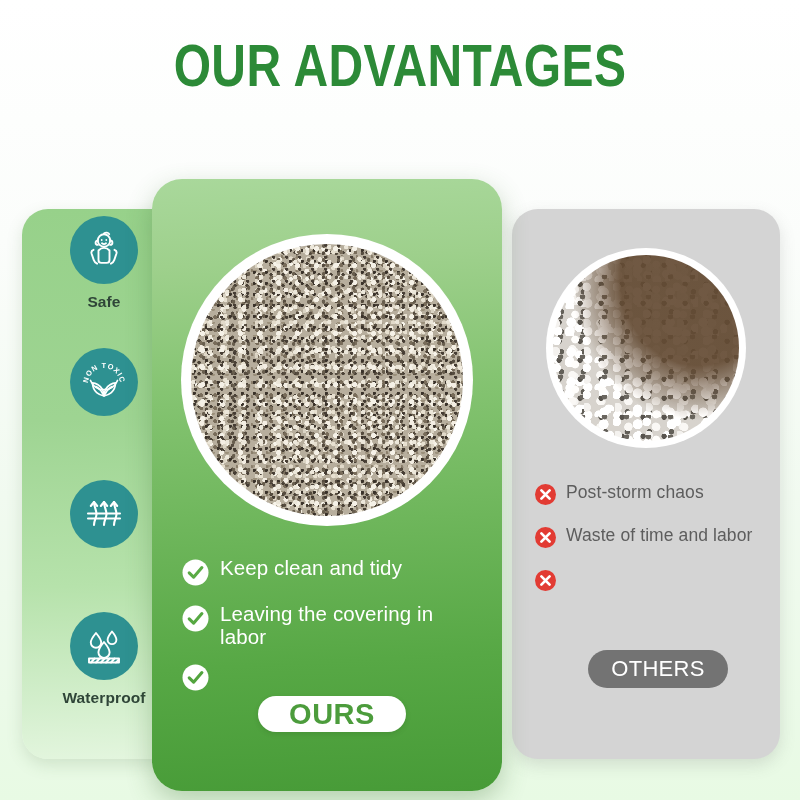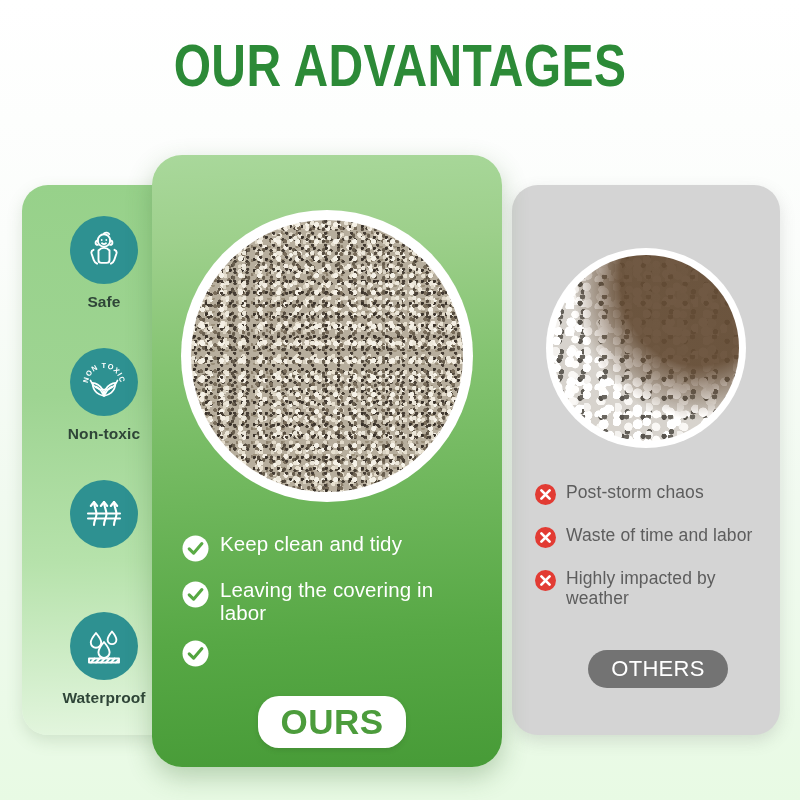--- a/index.html
+++ b/index.html
@@ -25,21 +25,21 @@
     font-weight: bold;
     letter-spacing: 0.5px;
     color: #2c8a37;
     transform: scaleX(0.80);
     transform-origin: center top;
     line-height: 1;
     white-space: nowrap;
   }
 
   
-  .panel { position: absolute; }
+  .panel { position: absolute; margin-top: 24px; }
 
   .panel-left {
     left: 22px;
     top: 185px;
     width: 208px;
     height: 550px;
     border-radius: 26px;
     background: linear-gradient(178deg, #97d18a 0%, #9ed492 38%, #b6e2ab 68%, #d2eecb 88%, #e4f6df 100%);
     box-shadow: 0 6px 16px rgba(90,130,80,0.18);
   }
@@ -195,28 +195,28 @@
     line-height: 1.15;
     letter-spacing: 0.1px;
   }
 
   
   .badge-ours {
     position: absolute;
     left: 258px;
     top: 696px;
     width: 148px;
-    height: 52px;
+    height: 36px;
     border-radius: 21px;
     background: #ffffff;
     display: flex;
     align-items: center;
     justify-content: center;
     color: #4c9c3c;
-    font-size: 35px;
+    font-size: 29px;
     font-weight: bold;
     letter-spacing: 0.5px;
     z-index: 8;
     box-shadow: 0 2px 5px rgba(40,80,30,0.18);
   }
   .badge-others {
     position: absolute;
     left: 588px;
     top: 650px;
     width: 140px;
@@ -266,21 +266,20 @@
       <text font-family="Liberation Sans, sans-serif" font-size="7.4" font-weight="bold" fill="#ffffff" stroke="none" letter-spacing="0.8">
         <textPath href="#arcTxt" startOffset="50%" text-anchor="middle">NON TOXIC</textPath>
       </text>
       <path d="M12.5 24.5a14.5 14.5 0 0 0 27 0"></path>
       <path d="M26 40c-0.2-5.5-2.6-9.4-6.4-11.6-1.7-1-3.6-1.5-5.1-1.6 0.1 4.1 1.6 7.6 4.2 9.8 2.3 1.9 5 2.9 7.3 3.4z"></path>
       <path d="M26 40c0.2-5.5 2.6-9.4 6.4-11.6 1.7-1 3.6-1.5 5.1-1.6-0.1 4.1-1.6 7.6-4.2 9.8-2.3 1.9-5 2.9-7.3 3.4z"></path>
       <path d="M18 30.5c2.4 1.4 5.4 4.2 7.4 8.3"></path>
       <path d="M34 30.5c-2.4 1.4-5.4 4.2-7.4 8.3"></path>
     </svg>
   </div>
-  <div class="feature-label">Non-toxic</div>
 </div>
 
 <div class="feature" style="top:480px;">
   <div class="feature-icon">
     <svg width="46" height="46" viewBox="0 0 46 46" fill="none" stroke="#ffffff" stroke-width="2.1" stroke-linecap="round" stroke-linejoin="round">
       <path d="M13 34c0-5 2.5-7 2.5-11S13 16 13 11"></path>
       <path d="M23 34c0-5 2.5-7 2.5-11S23 16 23 11"></path>
       <path d="M33 34c0-5 2.5-7 2.5-11S33 16 33 11"></path>
       <path d="M13 11l-3.2 4M13 11l3.2 4"></path>
       <path d="M23 11l-3.2 4M23 11l3.2 4"></path>
@@ -331,21 +330,20 @@
     </span>
     <span class="cross-text">Waste of time and labor</span>
   </div>
   <div class="cross-row">
     <span class="icon-wrap">
       <svg width="23" height="23" viewBox="0 0 23 23">
         <circle cx="11.5" cy="11.5" r="10.5" fill="#e23b33"></circle>
         <path d="M7.4 7.4 L15.6 15.6 M15.6 7.4 L7.4 15.6" stroke="#ffffff" stroke-width="2.7" stroke-linecap="round"></path>
       </svg>
     </span>
-    <span class="cross-text">Highly impacted by weather</span>
   </div>
 </div>
 
 <div class="badge-others">OTHERS</div>
 
 <div class="panel panel-center">
 
   <div class="photo-ring photo-center-ring">
     <div class="disc">
       <div class="gravel-fine"></div>

